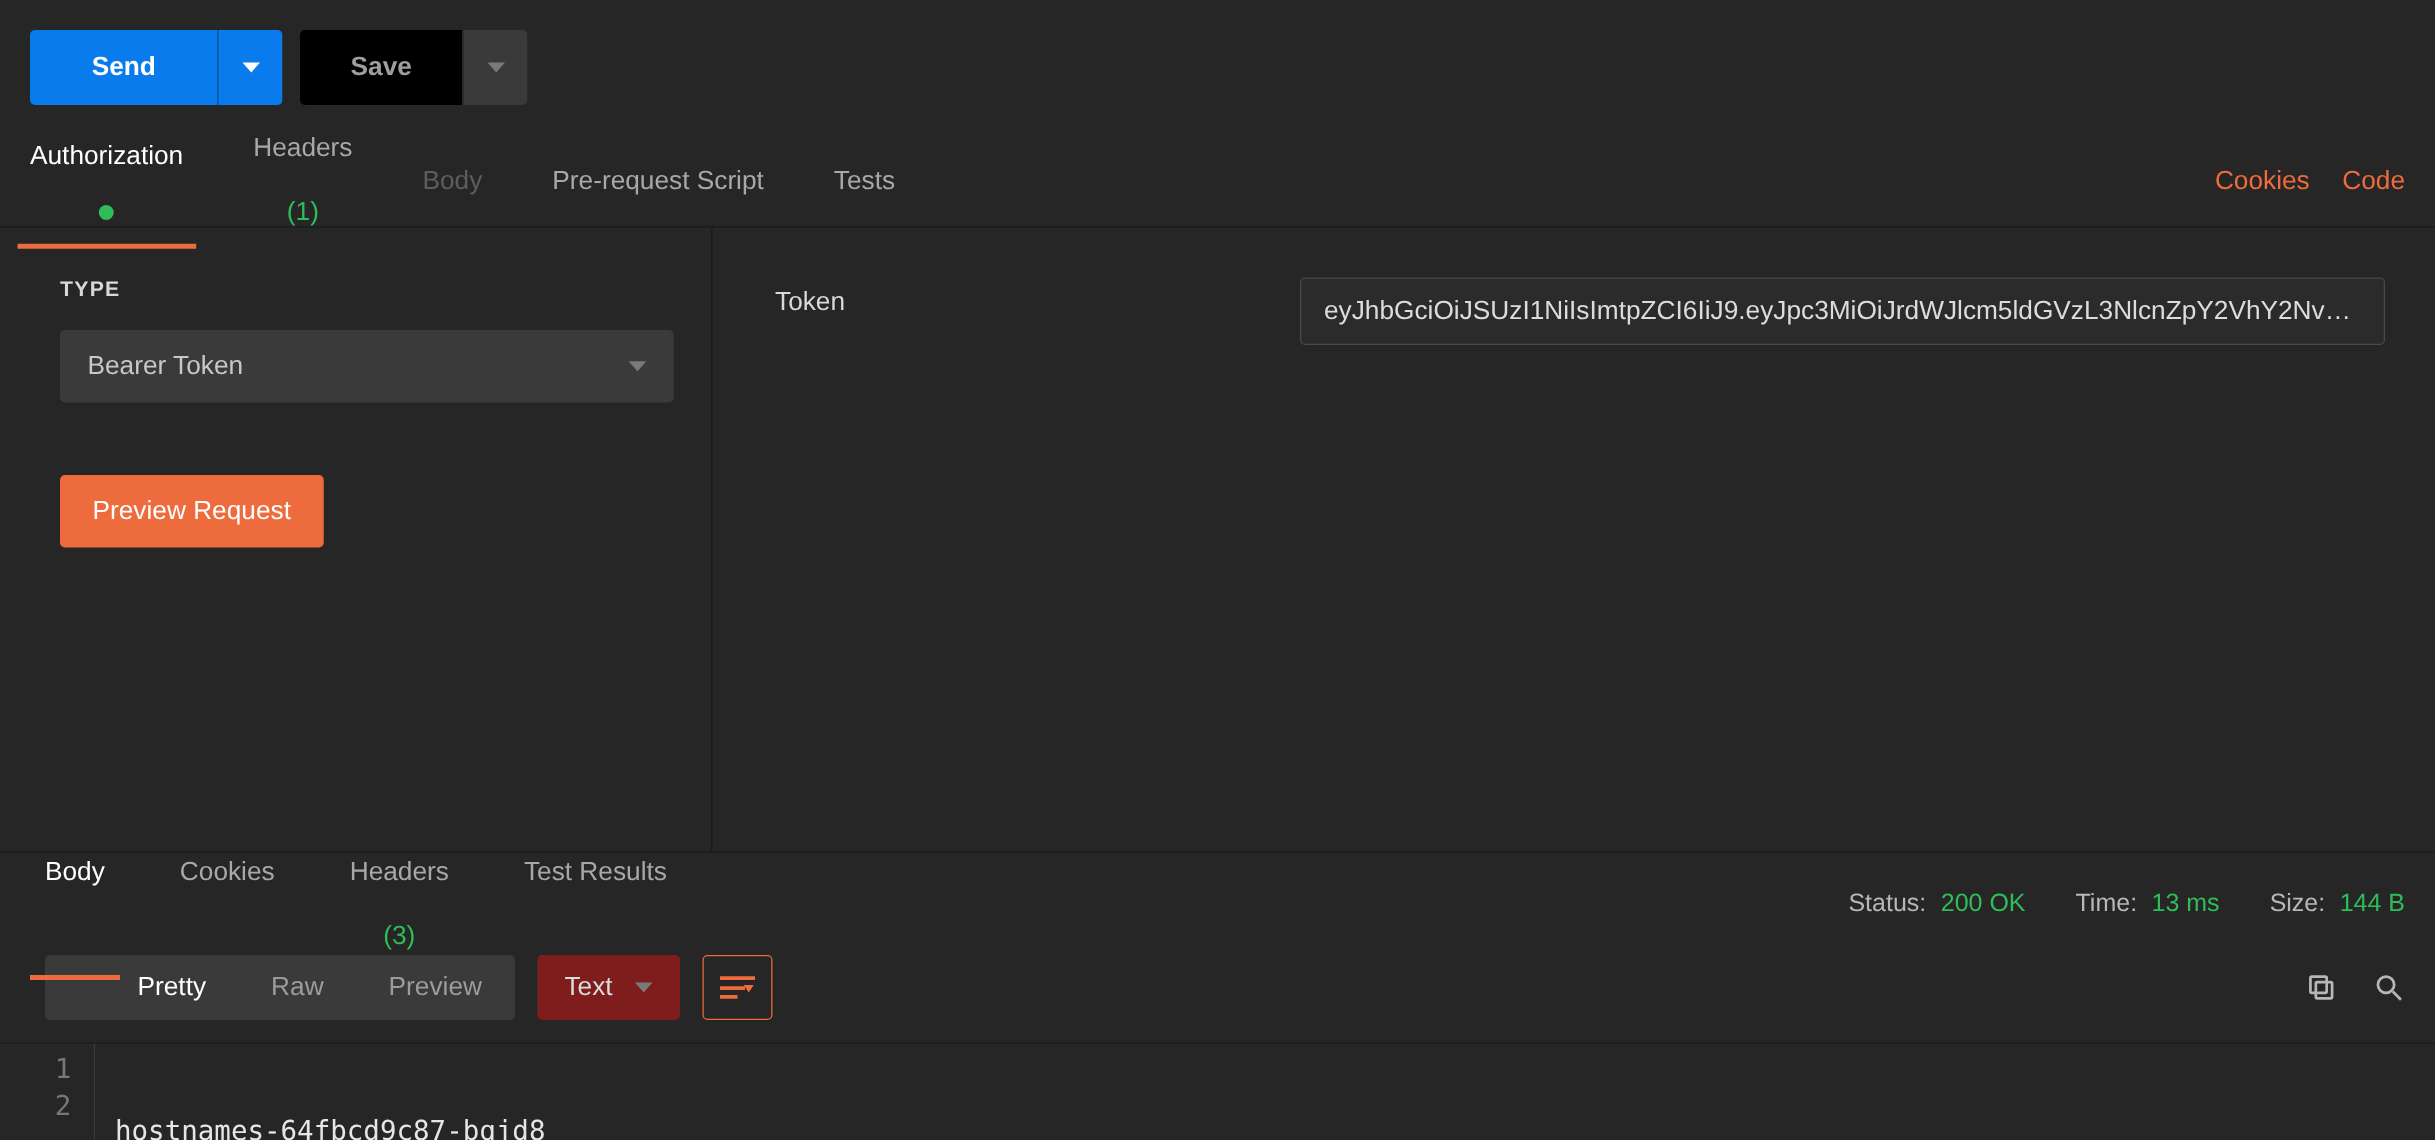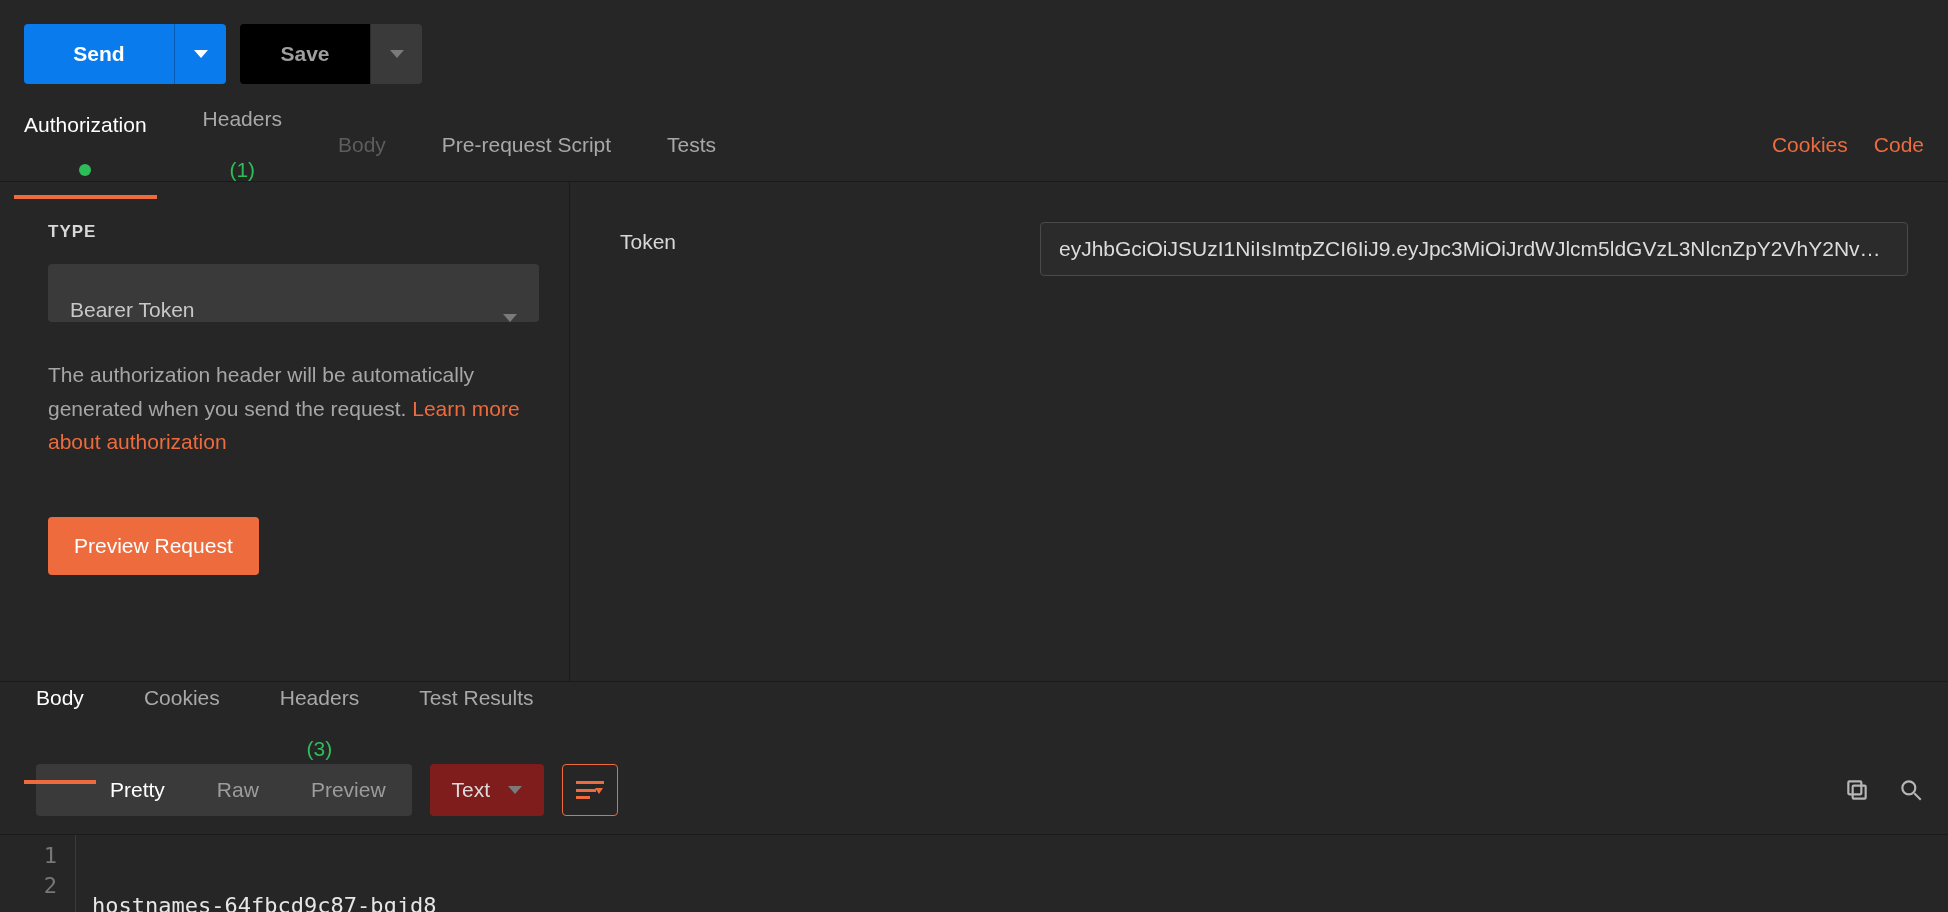--- a/index.html
+++ b/index.html
@@ -137,21 +137,21 @@
     border-right: 1px solid #1a1a1a;
   }
   .type-label {
     font-size: 17px; letter-spacing: 1px; color: #d8d8d8;
     margin-bottom: 22px; font-weight: 600;
   }
   .type-select {
     background: #3a3a3a;
     height: 58px; width: 100%;
     border-radius: 4px;
-    display: flex; align-items: flex-end; justify-content: space-between;
+    display: flex; align-items: center; justify-content: space-between;
     padding: 0 22px; color: #c8c8c8;
     cursor: pointer;
   }
   .auth-blurb {
     margin-top: 36px; color: #a6a6a6; line-height: 1.6;
     font-size: 21px;
   }
   .preview-btn {
     margin-top: 58px;
     background: #ED6B3C; color: #fff;
@@ -303,23 +303,20 @@
   </div>
 </div>
 
 <div class="auth-area">
   <div class="auth-left">
     <div class="type-label">TYPE</div>
     <div class="type-select">
       <span>Bearer Token</span>
       <span class="caret-down"></span>
     </div>
-    <div class="auth-blurb">
-      <span>The authorization header will be automatically generated when you send the request. </span><span class="link">Learn more about authorization</span>
-    </div>
     <div class="preview-btn">
       <span>Preview Request</span>
     </div>
   </div>
   <div class="auth-right">
     <div class="token-label">Token</div>
     <input class="token-input" value="eyJhbGciOiJSUzI1NiIsImtpZCI6IiJ9.eyJpc3MiOiJrdWJlcm5ldGVzL3NlcnZpY2VhY2NvdW50Iiwia3ViZXJuZXRlcy5pby9zZXJ2aWNlYWNjb3VudC9uYW1lc3BhY2UiOiJkZWZhdWx0In0.abcdef" style="">
   </div>
 </div>
 
@@ -330,20 +327,34 @@
     </div>
     <div class="tab">
       <span>Cookies</span>
     </div>
     <div class="tab">
       <span>Headers</span>
       <span class="count-green">(3)</span>
     </div>
     <div class="tab">
       <span>Test Results</span>
+    </div>
+  </div>
+  <div class="resp-meta">
+    <div>
+      <span>Status:</span>
+      <span class="meta-val">200 OK</span>
+    </div>
+    <div>
+      <span>Time:</span>
+      <span class="meta-val">13 ms</span>
+    </div>
+    <div>
+      <span>Size:</span>
+      <span class="meta-val">144 B</span>
     </div>
   </div>
 </div>
 
 <div class="resp-toolbar">
   <div class="seg-group">
     <div class="seg active">
       <span>Pretty</span>
     </div>
     <div class="seg">

